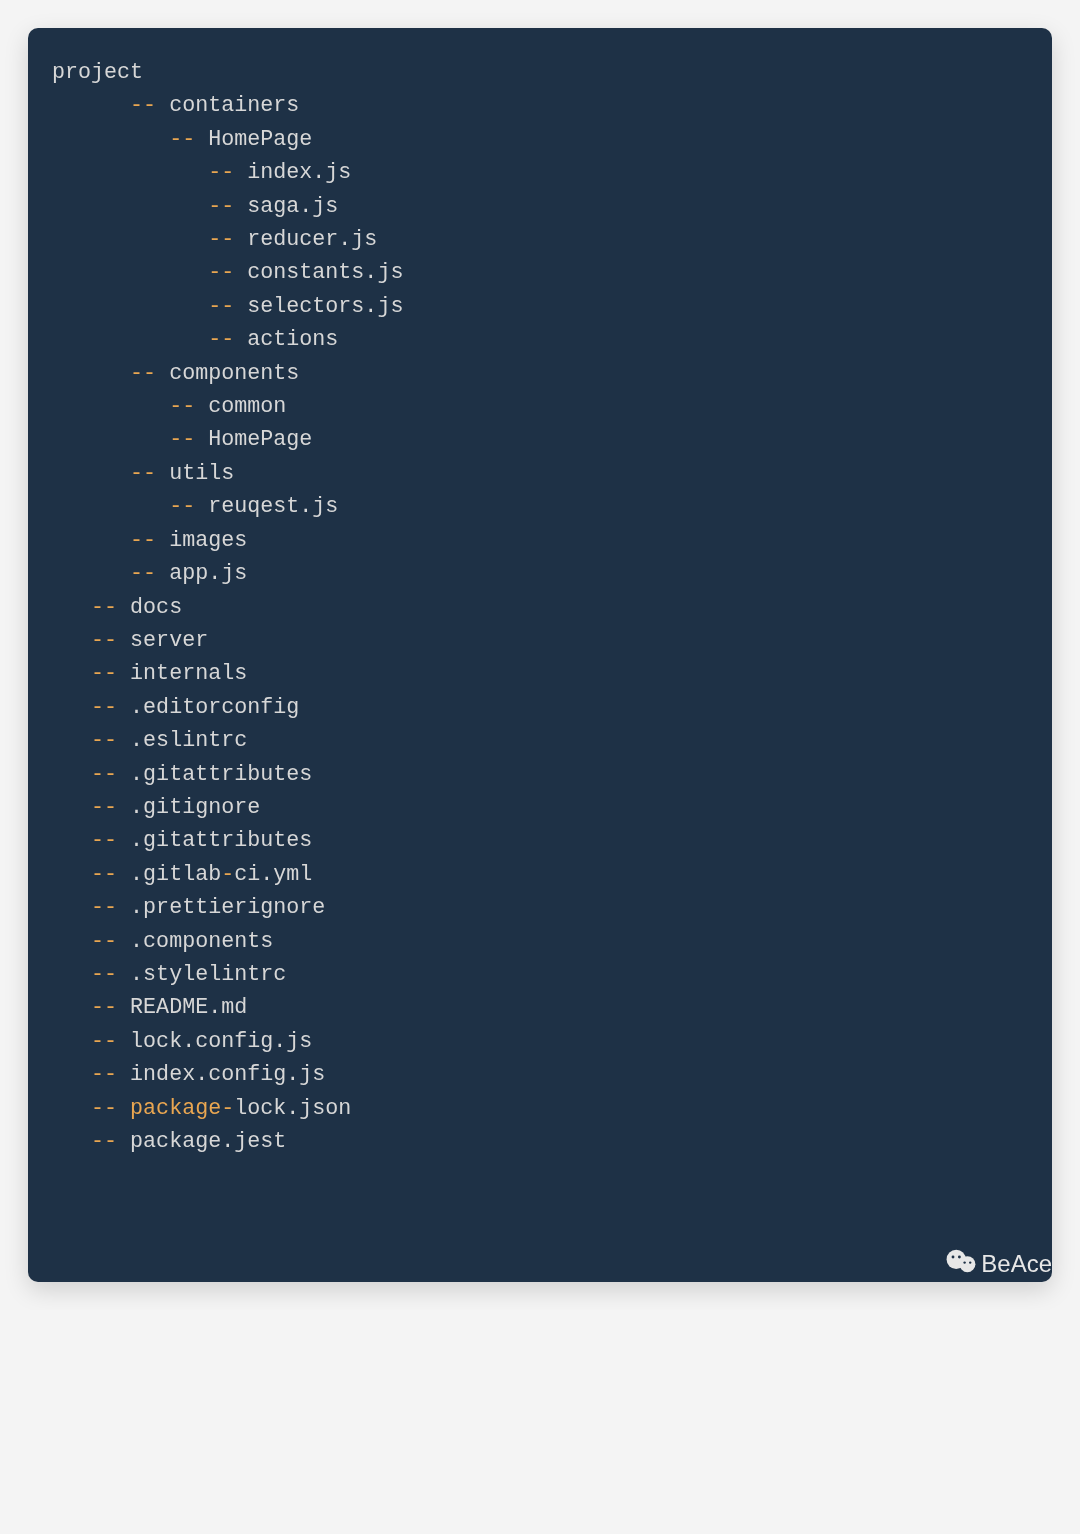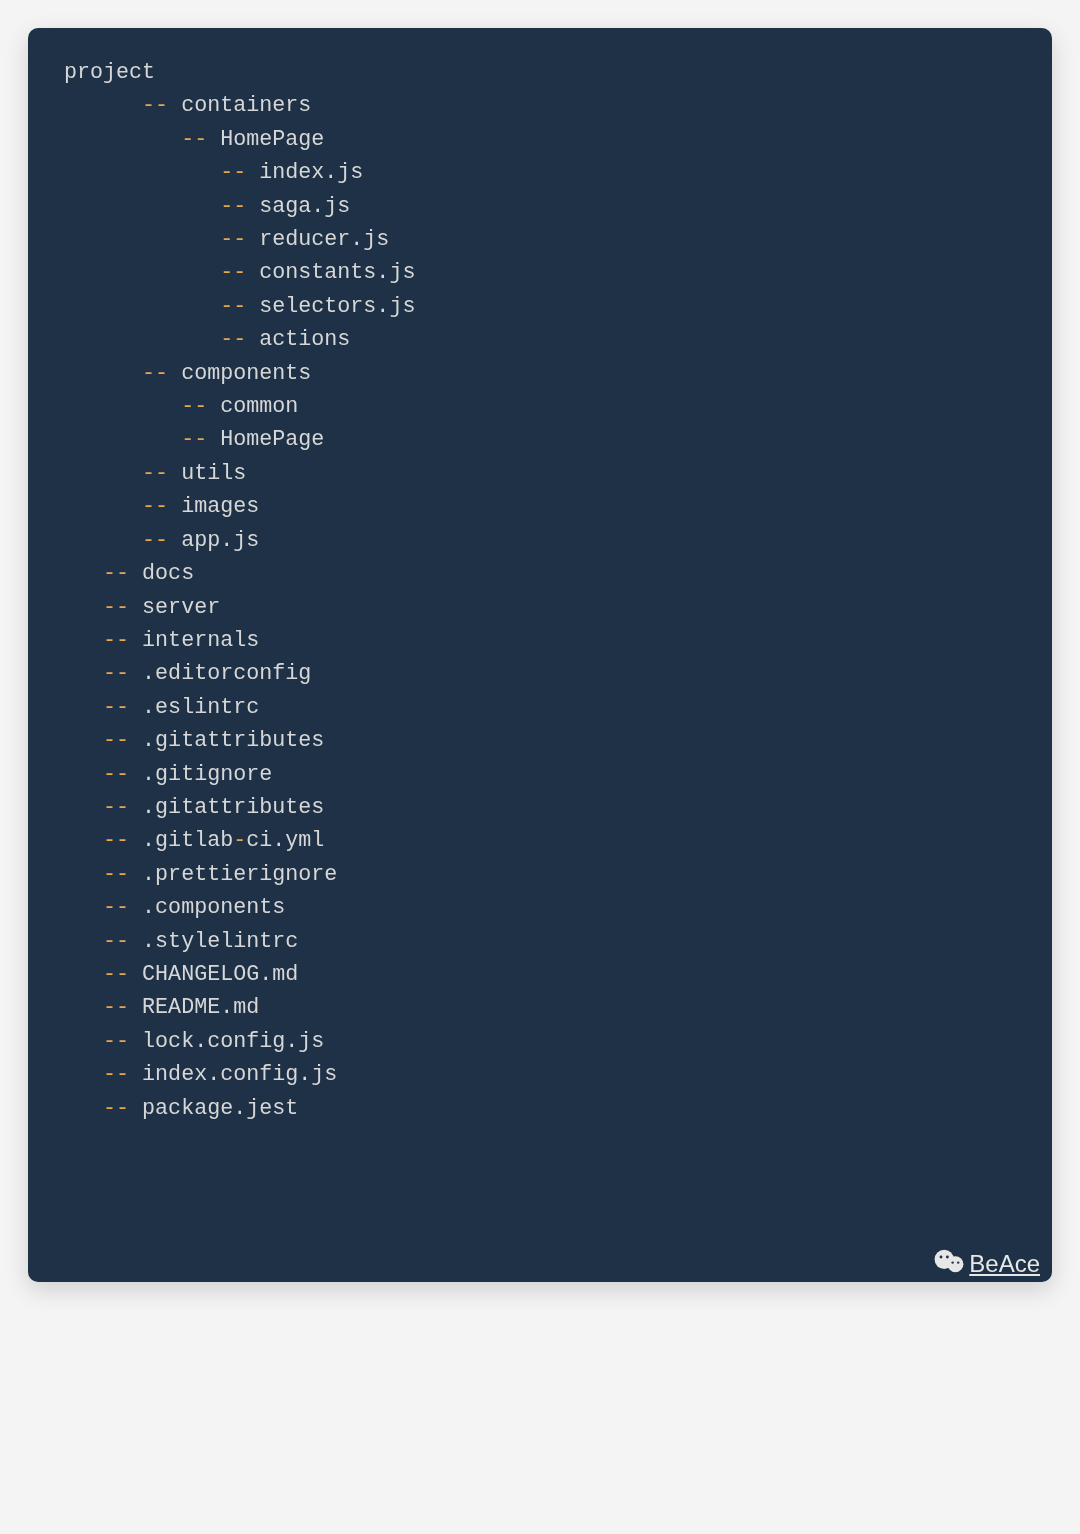--- a/index.html
+++ b/index.html
@@ -5,46 +5,45 @@
   * { margin: 0; padding: 0; box-sizing: border-box; }
   body {
     background: #f4f4f4;
     font-family: "SF Mono", "Menlo", "Consolas", "Liberation Mono", monospace;
     padding: 28px;
     width: 1080px;
   }
   .code-card {
     background: #1e3146;
     border-radius: 10px;
-    padding: 28px 24px 28px 36px;
+    padding: 28px 24px 28px 24px;
     box-shadow: 0 8px 24px rgba(0,0,0,0.15);
     position: relative;
     min-height: 1254px;
   }
   .line {
     font-size: 21.7px;
     line-height: 33.4px;
     white-space: pre;
     color: #d7d7d7;
     font-weight: 500;
   }
   .dash { color: #e9a651; }
   .kw { color: #e9a651; }
   .wl { color: #d7d7d7; }
   .watermark {
     position: absolute;
-    right: 12px;
+    right: 0px;
     bottom: 2px;
     display: flex;
     align-items: center;
     gap: 4px;
     color: #e7e7e7;
     font-family: -apple-system, "Segoe UI", Arial, sans-serif;
     font-size: 24px;
-    text-decoration: underline;
   }
   .watermark svg { width: 32px; height: 26px; }
 </style>
 </head>
 <body>
 
 <div class="code-card">
   <div id="tree-root">
       <div class="line"><span class="wl">project</span></div>
       <div class="line">      <span class="dash">--</span> <span class="wl">containers</span></div>
@@ -52,38 +51,39 @@
       <div class="line">            <span class="dash">--</span> <span class="wl">index.js</span></div>
       <div class="line">            <span class="dash">--</span> <span class="wl">saga.js</span></div>
       <div class="line">            <span class="dash">--</span> <span class="wl">reducer.js</span></div>
       <div class="line">            <span class="dash">--</span> <span class="wl">constants.js</span></div>
       <div class="line">            <span class="dash">--</span> <span class="wl">selectors.js</span></div>
       <div class="line">            <span class="dash">--</span> <span class="wl">actions</span></div>
       <div class="line">      <span class="dash">--</span> <span class="wl">components</span></div>
       <div class="line">         <span class="dash">--</span> <span class="wl">common</span></div>
       <div class="line">         <span class="dash">--</span> <span class="wl">HomePage</span></div>
       <div class="line">      <span class="dash">--</span> <span class="wl">utils</span></div>
+      <div class="line">         <span class="dash">--</span> <span class="wl">reuqest.js</span></div>
       <div class="line">      <span class="dash">--</span> <span class="wl">images</span></div>
       <div class="line">      <span class="dash">--</span> <span class="wl">app.js</span></div>
       <div class="line">   <span class="dash">--</span> <span class="wl">docs</span></div>
       <div class="line">   <span class="dash">--</span> <span class="wl">server</span></div>
       <div class="line">   <span class="dash">--</span> <span class="wl">internals</span></div>
       <div class="line">   <span class="dash">--</span> <span class="wl">.editorconfig</span></div>
       <div class="line">   <span class="dash">--</span> <span class="wl">.eslintrc</span></div>
       <div class="line">   <span class="dash">--</span> <span class="wl">.gitattributes</span></div>
       <div class="line">   <span class="dash">--</span> <span class="wl">.gitignore</span></div>
       <div class="line">   <span class="dash">--</span> <span class="wl">.gitattributes</span></div>
       <div class="line">   <span class="dash">--</span> <span class="wl">.gitlab</span><span class="kw">-</span><span class="wl">ci.yml</span></div>
       <div class="line">   <span class="dash">--</span> <span class="wl">.prettierignore</span></div>
       <div class="line">   <span class="dash">--</span> <span class="wl">.components</span></div>
       <div class="line">   <span class="dash">--</span> <span class="wl">.stylelintrc</span></div>
-      <div class="line">   <span class="dash">--</span> <span class="wl">CHANGELOG.md</span></div>
       <div class="line">   <span class="dash">--</span> <span class="wl">README.md</span></div>
       <div class="line">   <span class="dash">--</span> <span class="wl">lock.config.js</span></div>
       <div class="line">   <span class="dash">--</span> <span class="wl">index.config.js</span></div>
+      <div class="line">   <span class="dash">--</span> <span class="kw">package</span><span class="kw">-</span><span class="wl">lock.json</span></div>
       <div class="line">   <span class="dash">--</span> <span class="wl">package</span><span class="wl">.jest</span></div>
     </div>
   <div class="watermark">
     <span>
       <svg viewBox="0 0 40 32" fill="#e7e7e7">
         <circle cx="14" cy="14" r="12"></circle>
         <circle cx="28" cy="20" r="10"></circle>
         <circle cx="10" cy="11" r="1.8" fill="#1e3146"></circle>
         <circle cx="18" cy="11" r="1.8" fill="#1e3146"></circle>
         <circle cx="24.5" cy="18" r="1.5" fill="#1e3146"></circle>

